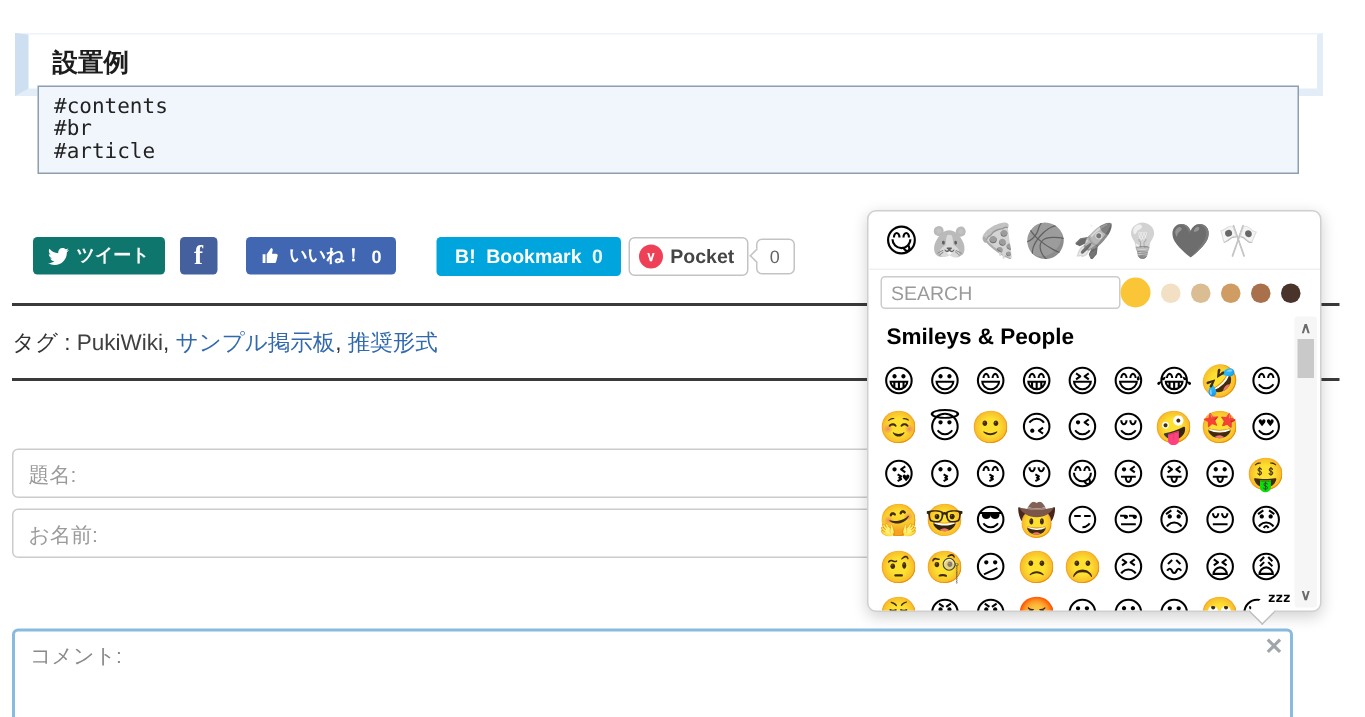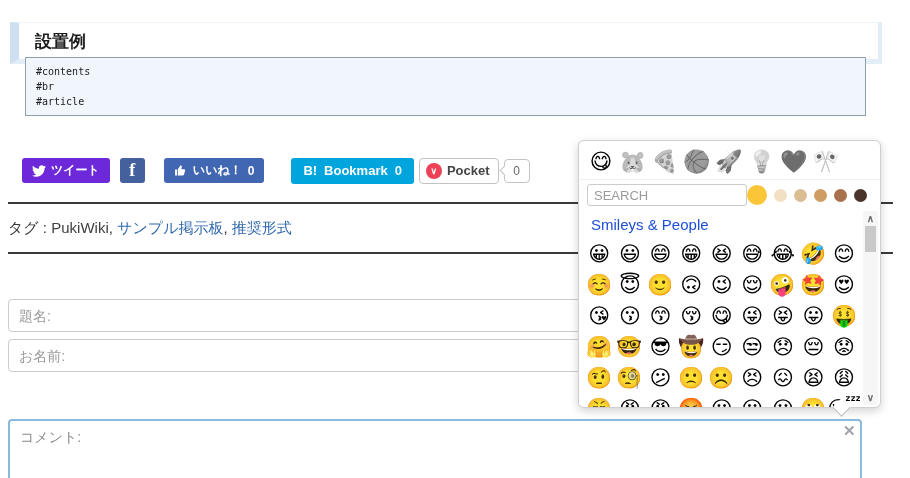--- a/index.html
+++ b/index.html
@@ -8,21 +8,21 @@
 
   
   .page-heading{position:absolute;left:10px;top:8px;width:872px;box-sizing:border-box;
     background:#fff;border-left:9px solid #cddff0;border-bottom:5px solid #e2edf8;
     border-right:4px solid #e2edf8;border-top:1px solid #eef4fa;
     padding:7px 0 6px 16px;font-size:17px;font-weight:bold;color:#1d1d1d;}
 
   
   .code-block{position:absolute;left:25px;top:57px;width:841px;box-sizing:border-box;
     background:#f0f6fc;border:1px solid #8f9fae;padding:6px 10px;
-    font-family:"DejaVu Sans Mono",monospace;font-size:10px;line-height:15px;
+    font-family:"DejaVu Sans Mono",monospace;font-size:14px;line-height:15px;
     color:#222;white-space:pre;margin:0;}
 
   
   .share-row{position:absolute;left:22px;top:157px;display:flex;align-items:center;height:27px;}
   .btn{display:flex;align-items:center;border-radius:3px;color:#fff;font-weight:bold;cursor:pointer;}
   .btn-tweet{height:25px;padding:0 10px;font-size:12px;gap:5px;}
   .fb-square{width:25px;height:25px;margin-left:10px;border-radius:3px;color:#fff;
     display:flex;align-items:center;justify-content:center;font-size:18px;font-weight:bold;
     font-family:"Liberation Serif",serif;cursor:pointer;}
   .btn-like{height:25px;margin-left:19px;padding:0 10px;font-size:12px;gap:6px;}
@@ -71,21 +71,21 @@
   .cat{font-size:22px;width:28px;height:26px;line-height:26px;text-align:center;cursor:pointer;
     font-family:"DejaVu Sans",sans-serif;}
   .cat.inactive{filter:grayscale(1) opacity(.8) contrast(.9);}
   .search-row{display:flex;align-items:center;padding:4px 10px 0 8px;}
   .search-input{width:146px;height:20px;border:1px solid #ccc;border-radius:3px;font-size:13px;
     padding:0 6px;color:#555;outline:none;font-family:"Liberation Sans",sans-serif;}
   .search-input::placeholder{color:#9a9a9a;opacity:1;}
   .skin-dots{display:flex;align-items:center;margin-left:auto;gap:7px;padding-right:6px;}
   .dot{width:13px;height:13px;border-radius:50%;cursor:pointer;}
   .dot.big{width:20px;height:20px;}
-  .section-label{color:#1d4ed8;font-size:15px;padding:10px 0 0 12px;}
+  .section-label{color:#000000;font-size:15px;padding:10px 0 0 12px;font-weight:bold;}
   .emoji-grid{position:absolute;left:5px;top:97px;width:276px;height:169px;overflow:hidden;}
   .e-row{display:flex;height:31px;}
   .e-cell{width:30.6px;height:31px;display:flex;align-items:center;justify-content:center;
     font-size:21px;cursor:pointer;font-family:"DejaVu Sans",sans-serif;}
   .scrollbar{position:absolute;right:2px;top:70px;bottom:2px;width:15px;background:#f6f6f6;
     border-radius:2px;}
   .scroll-up,.scroll-down{position:absolute;left:0;width:15px;text-align:center;color:#6b6b6b;
     font-size:10px;font-weight:bold;cursor:pointer;}
   .scroll-up{top:2px;} .scroll-down{bottom:2px;}
   .scroll-thumb{position:absolute;top:15px;left:2px;width:11px;height:26px;background:#c9c9c9;cursor:pointer;}
@@ -95,21 +95,21 @@
 
 <div id="stage">
 
   <h2 class="page-heading">設置例</h2>
 
   <pre class="code-block">#contents
 #br
 #article</pre>
 
   <div class="share-row">
-    <div class="btn btn-tweet" style="background: #6d28d9;">
+    <div class="btn btn-tweet" style="background: #0f766e;">
       <svg width="14" height="14" viewBox="0 0 24 24" fill="#fff">
           <path d="M23.95 4.57c-.88.39-1.83.65-2.82.77 1.01-.61 1.79-1.57 2.16-2.72-.95.56-2 .96-3.12 1.18-.9-.96-2.18-1.56-3.6-1.56-2.72 0-4.92 2.2-4.92 4.92 0 .39.04.76.13 1.12C7.69 8.09 4.07 6.13 1.64 3.16c-.43.72-.67 1.56-.67 2.47 0 1.71.87 3.21 2.19 4.1-.81-.03-1.57-.25-2.23-.62v.06c0 2.39 1.69 4.37 3.95 4.83-.41.11-.85.17-1.3.17-.31 0-.61-.03-.91-.09.63 1.95 2.44 3.38 4.6 3.42-1.68 1.32-3.81 2.1-6.1 2.1-.39 0-.78-.02-1.17-.07 2.19 1.4 4.77 2.21 7.56 2.21 9.05 0 14-7.5 14-13.99 0-.21 0-.42-.02-.63.96-.69 1.8-1.56 2.46-2.55z"></path>
         </svg>
       <span>ツイート</span>
     </div>
     <div class="fb-square" style="background: rgb(68, 97, 157);">
       <span>f</span>
     </div>
     <div class="btn btn-like" style="background: rgb(66, 103, 178);">
       <svg width="13" height="13" viewBox="0 0 24 24" fill="#fff">

